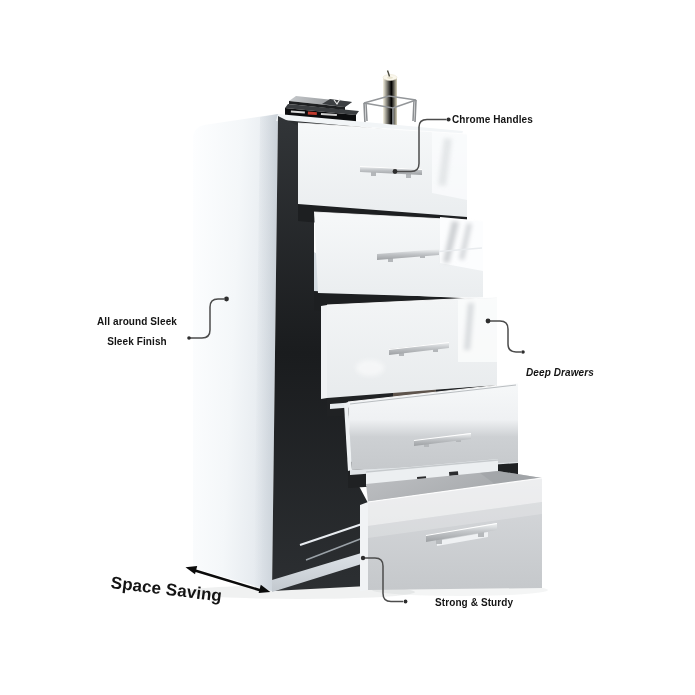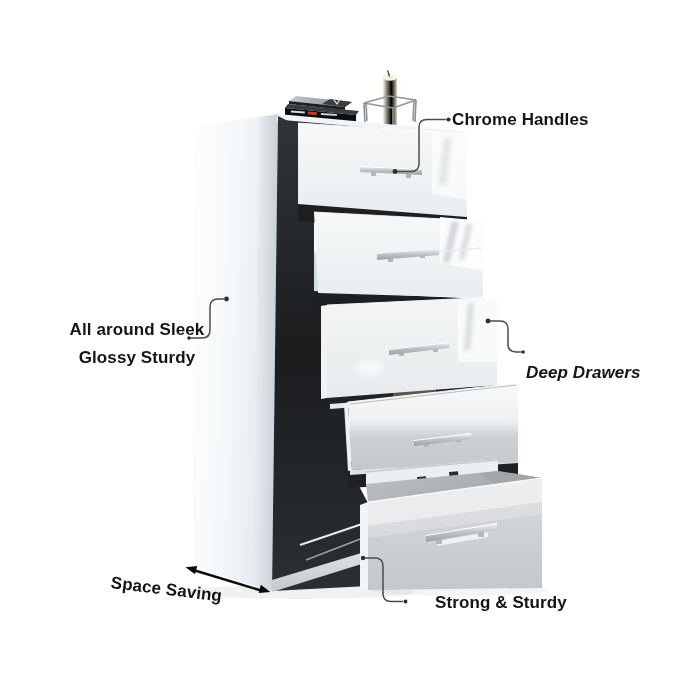--- a/index.html
+++ b/index.html
@@ -1,22 +1,22 @@
 <!DOCTYPE html>
 <html><head>
 <meta charset="utf-8">
 <style>
   html,body{margin:0;padding:0;background:#fff;}
   #stage{position:relative;width:695px;height:695px;background:#ffffff;overflow:hidden;
          font-family:"Liberation Sans",sans-serif;}
   #stage svg{position:absolute;left:0;top:0;}
-  .lbl{position:absolute;font-weight:700;font-size:17px;color:#141414;
+  .lbl{position:absolute;font-weight:700;font-size:10px;color:#141414;
        letter-spacing:.1px;white-space:nowrap;line-height:19.5px;}
   .lbl-center{text-align:center;}
-  .lbl span{display:block;margin-top:8px;}
+  .lbl span{display:block;}
   #lbl-chrome{left:452px;top:110px;}
   #lbl-glossy{left:57px;top:312px;width:160px;}
   #lbl-deep{left:526px;top:363px;font-style:italic;}
   #lbl-sturdy{left:435px;top:593px;}
   #lbl-space{left:111px;top:573px;font-size:17px;transform:rotate(7deg);transform-origin:0 50%;}
 </style>
 </head>
 <body>
 
 <div id="stage">
@@ -241,19 +241,19 @@
   <g>
     <line x1="195" y1="570.5" x2="261" y2="590.5" stroke="#0b0b0b" stroke-width="2.4"></line>
     <polygon points="185.5,567.2 197.2,565.9 195,574.2" fill="#0b0b0b"></polygon>
     <polygon points="270.3,591.9 260.8,584.8 258.6,593.1" fill="#0b0b0b"></polygon>
   </g>
 </svg>
 
 <div class="lbl" id="lbl-chrome">Chrome Handles</div>
 <div class="lbl lbl-center" id="lbl-glossy">
   <span>All around Sleek</span>
-  <span>Glossy Sturdy</span>
+  <span>Sleek Finish</span>
 </div>
 <div class="lbl" id="lbl-deep">Deep Drawers</div>
 <div class="lbl" id="lbl-space">Space Saving</div>
 <div class="lbl" id="lbl-sturdy">Strong &amp; Sturdy</div>
 
 </div>
 
 </body></html>

